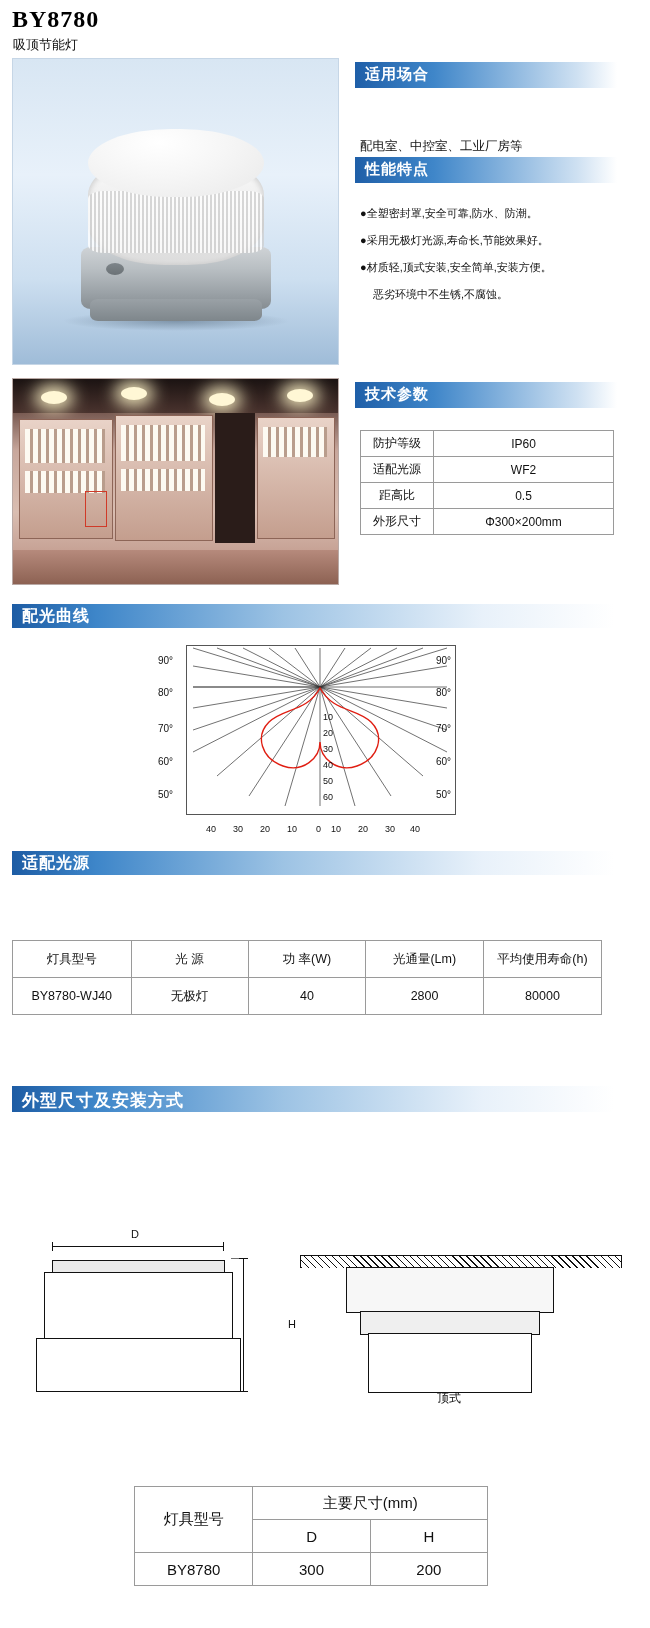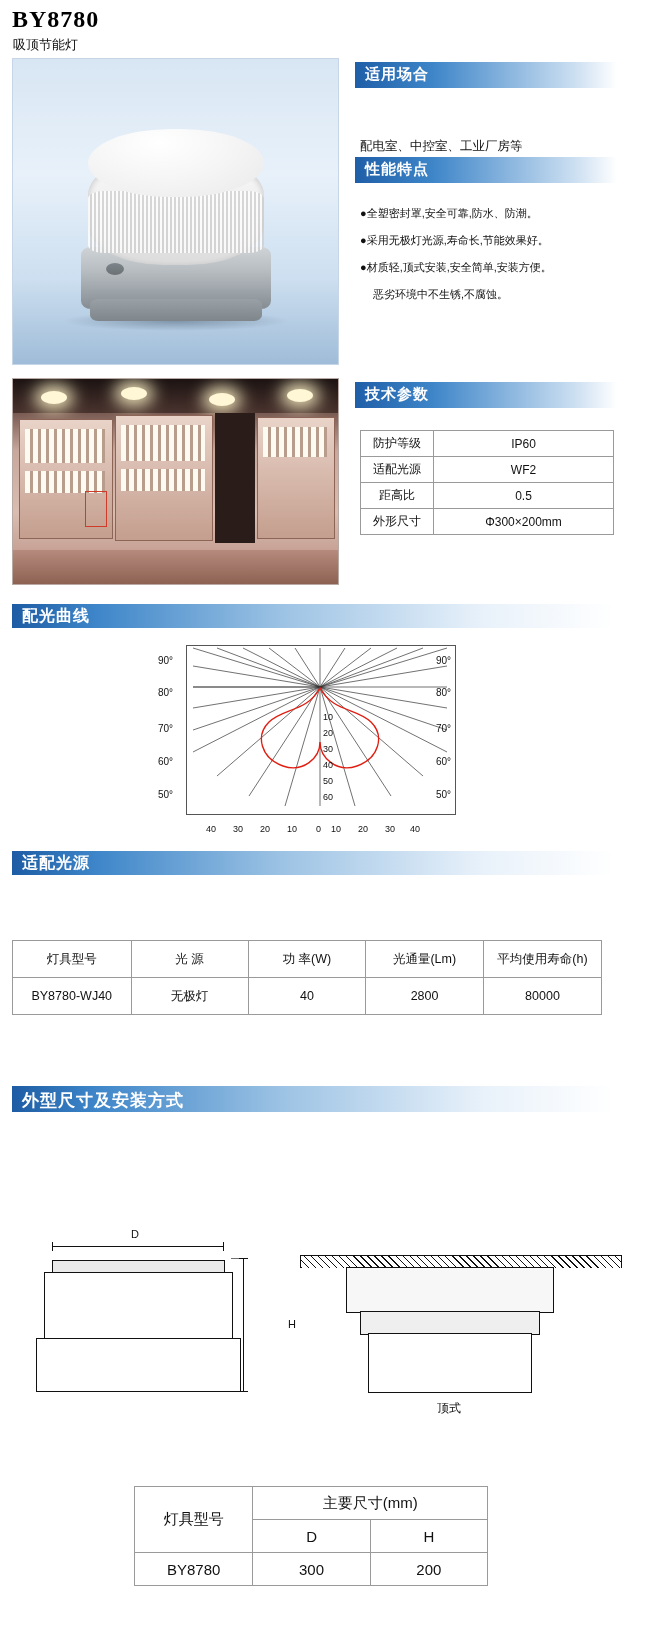--- a/index.html
+++ b/index.html
@@ -278,21 +278,21 @@
     <div class="ln" style="left:239px;top:58px;width:9px;height:1px;"></div>
     <div class="ln" style="left:239px;top:191px;width:9px;height:1px;"></div>
     <span class="lbl" style="left:288px;top:118px;">H</span>
     <div class="ln" style="left:231px;top:58px;width:14px;height:1px;opacity:.6;"></div>
     <div class="ln" style="left:231px;top:191px;width:14px;height:1px;opacity:.6;"></div>
 
     <div class="hatch" style="left:300px;top:55px;width:320px;height:12px;"></div>
     <div class="shape" style="left:346px;top:67px;width:206px;height:44px;background:#f7f7f7;"></div>
     <div class="shape" style="left:360px;top:111px;width:178px;height:22px;background:#efefef;"></div>
     <div class="shape" style="left:368px;top:133px;width:162px;height:58px;"></div>
-    <span class="cap" style="left:437px;top:200px;">顶式</span>
+    <span class="cap" style="left:437px;top:190px;">顶式</span>
   </div>
 
   <table class="dim-table">
     <tbody>
         <tr>
       <td rowspan="2" style="width:118px;">灯具型号</td>
       <td colspan="2">主要尺寸(mm)</td>
     </tr>
     <tr>
       <td style="width:118px;">D</td>

